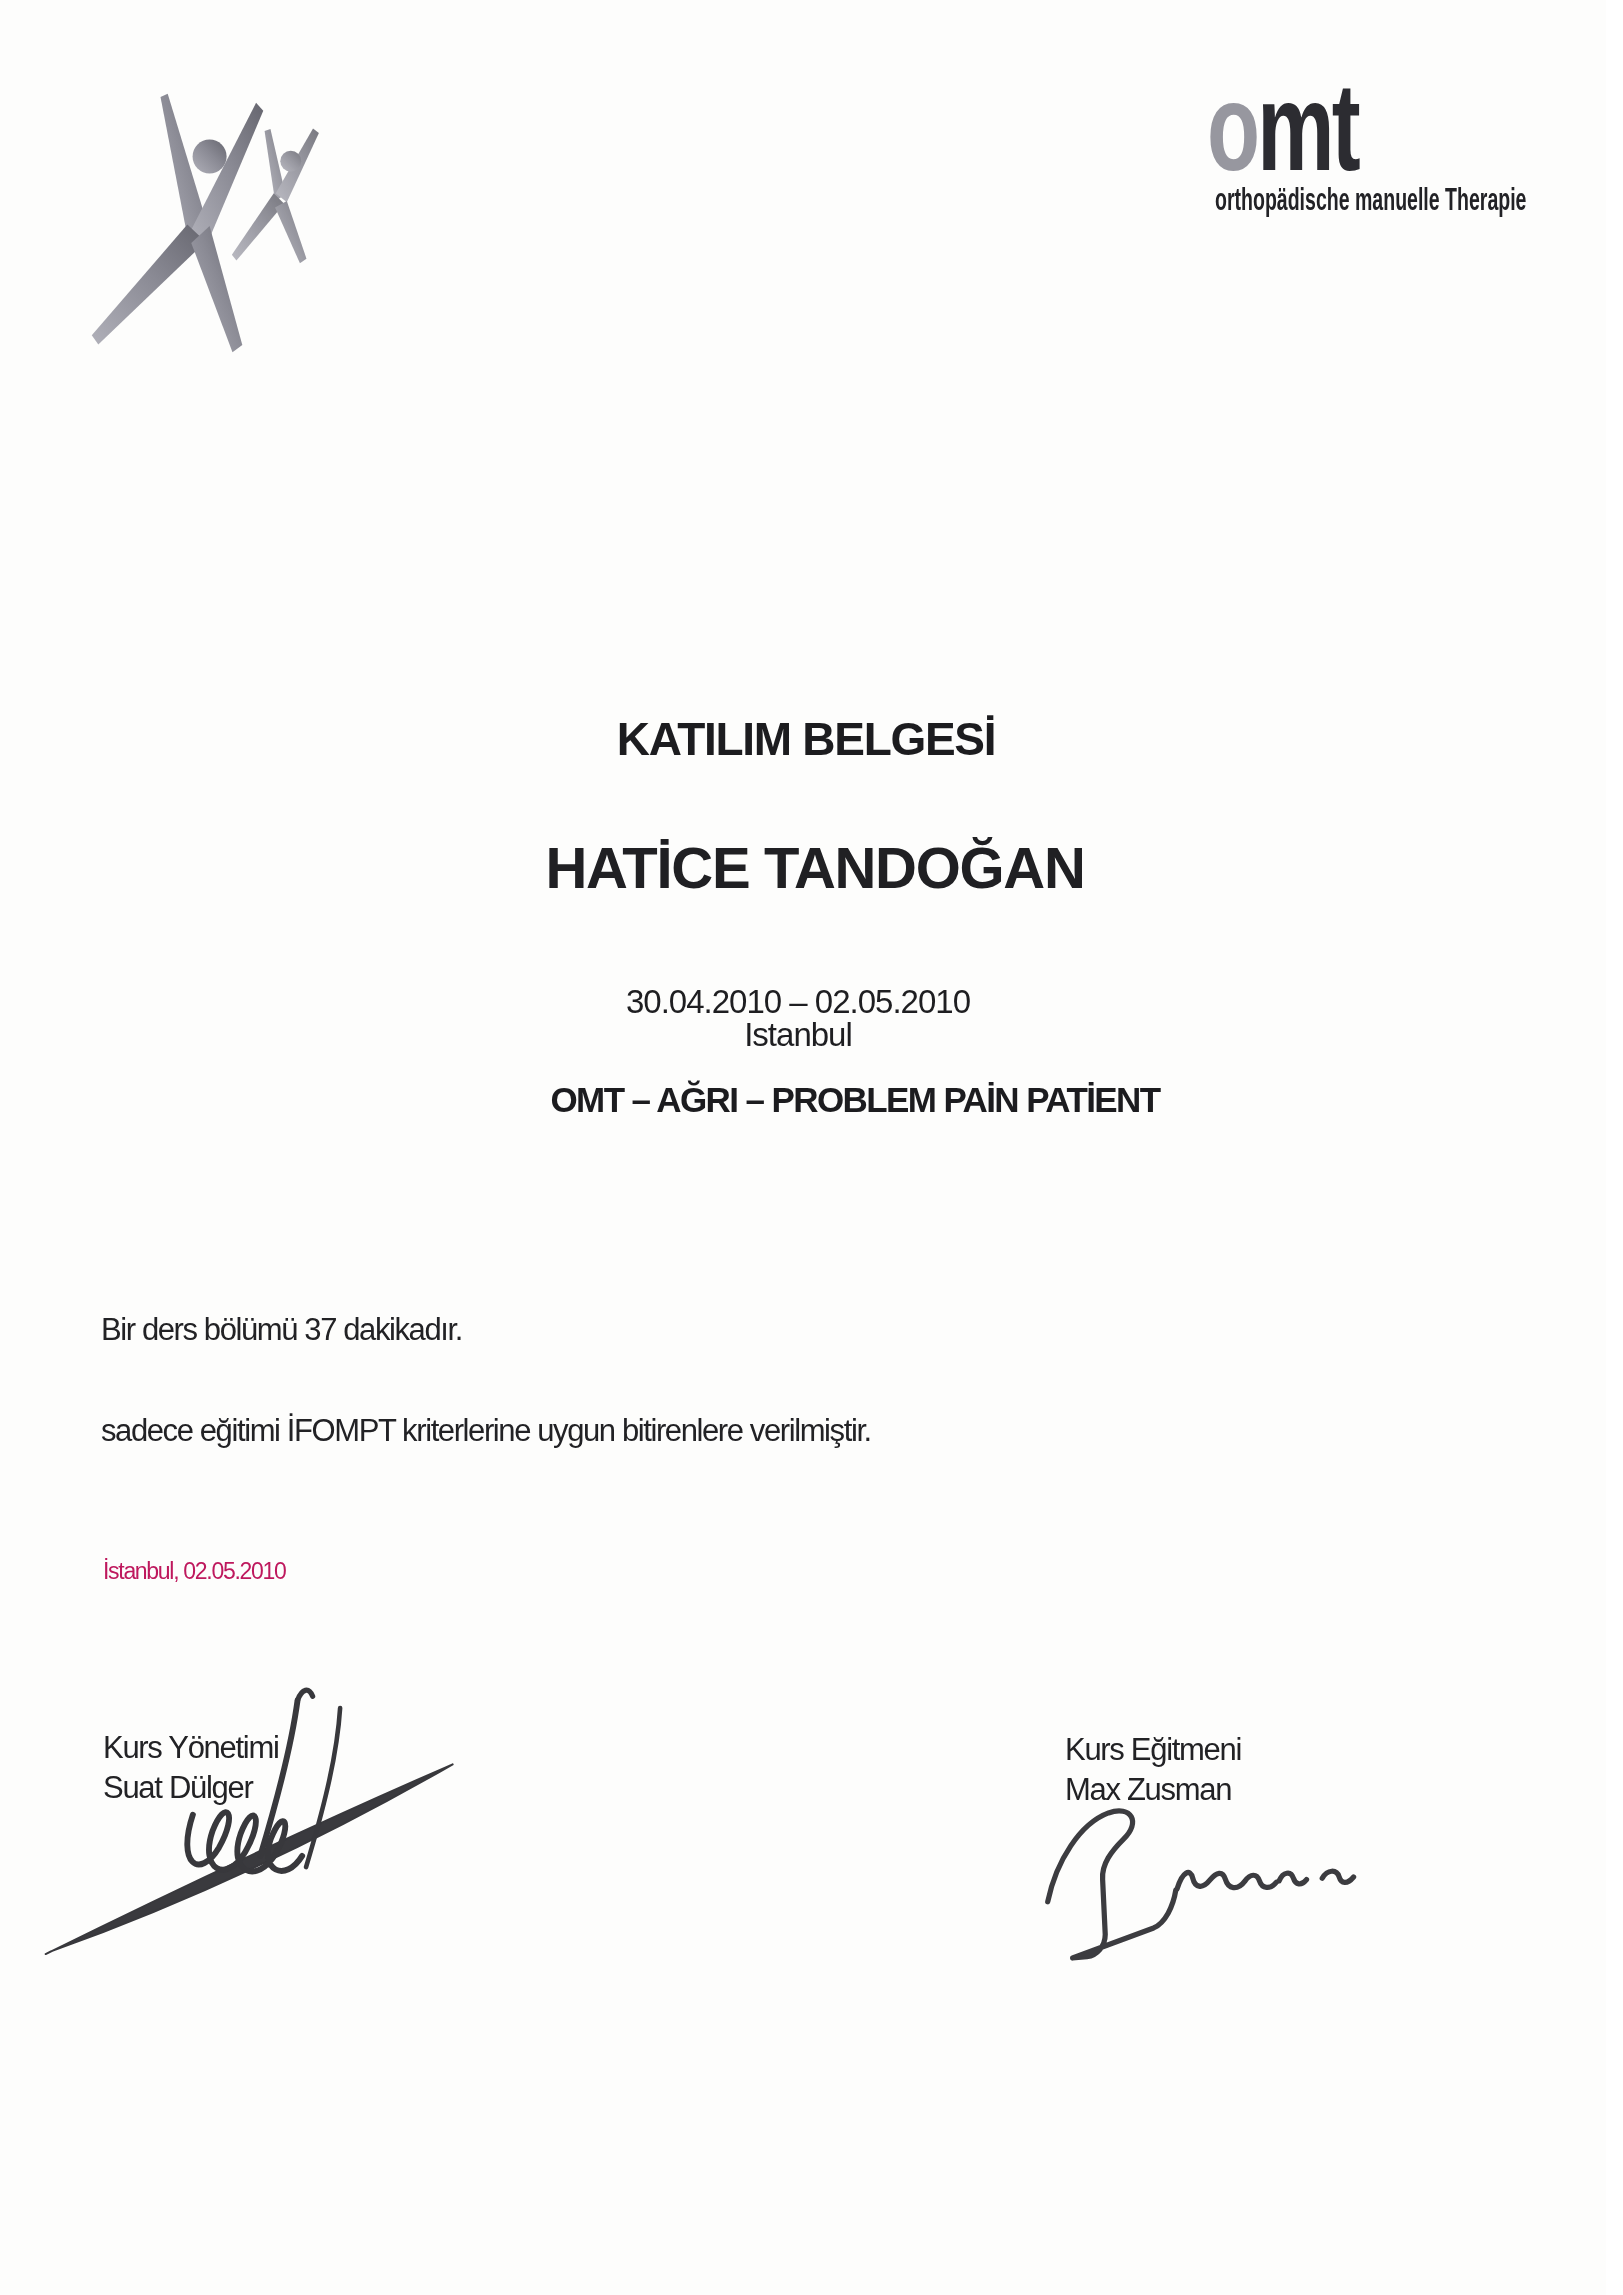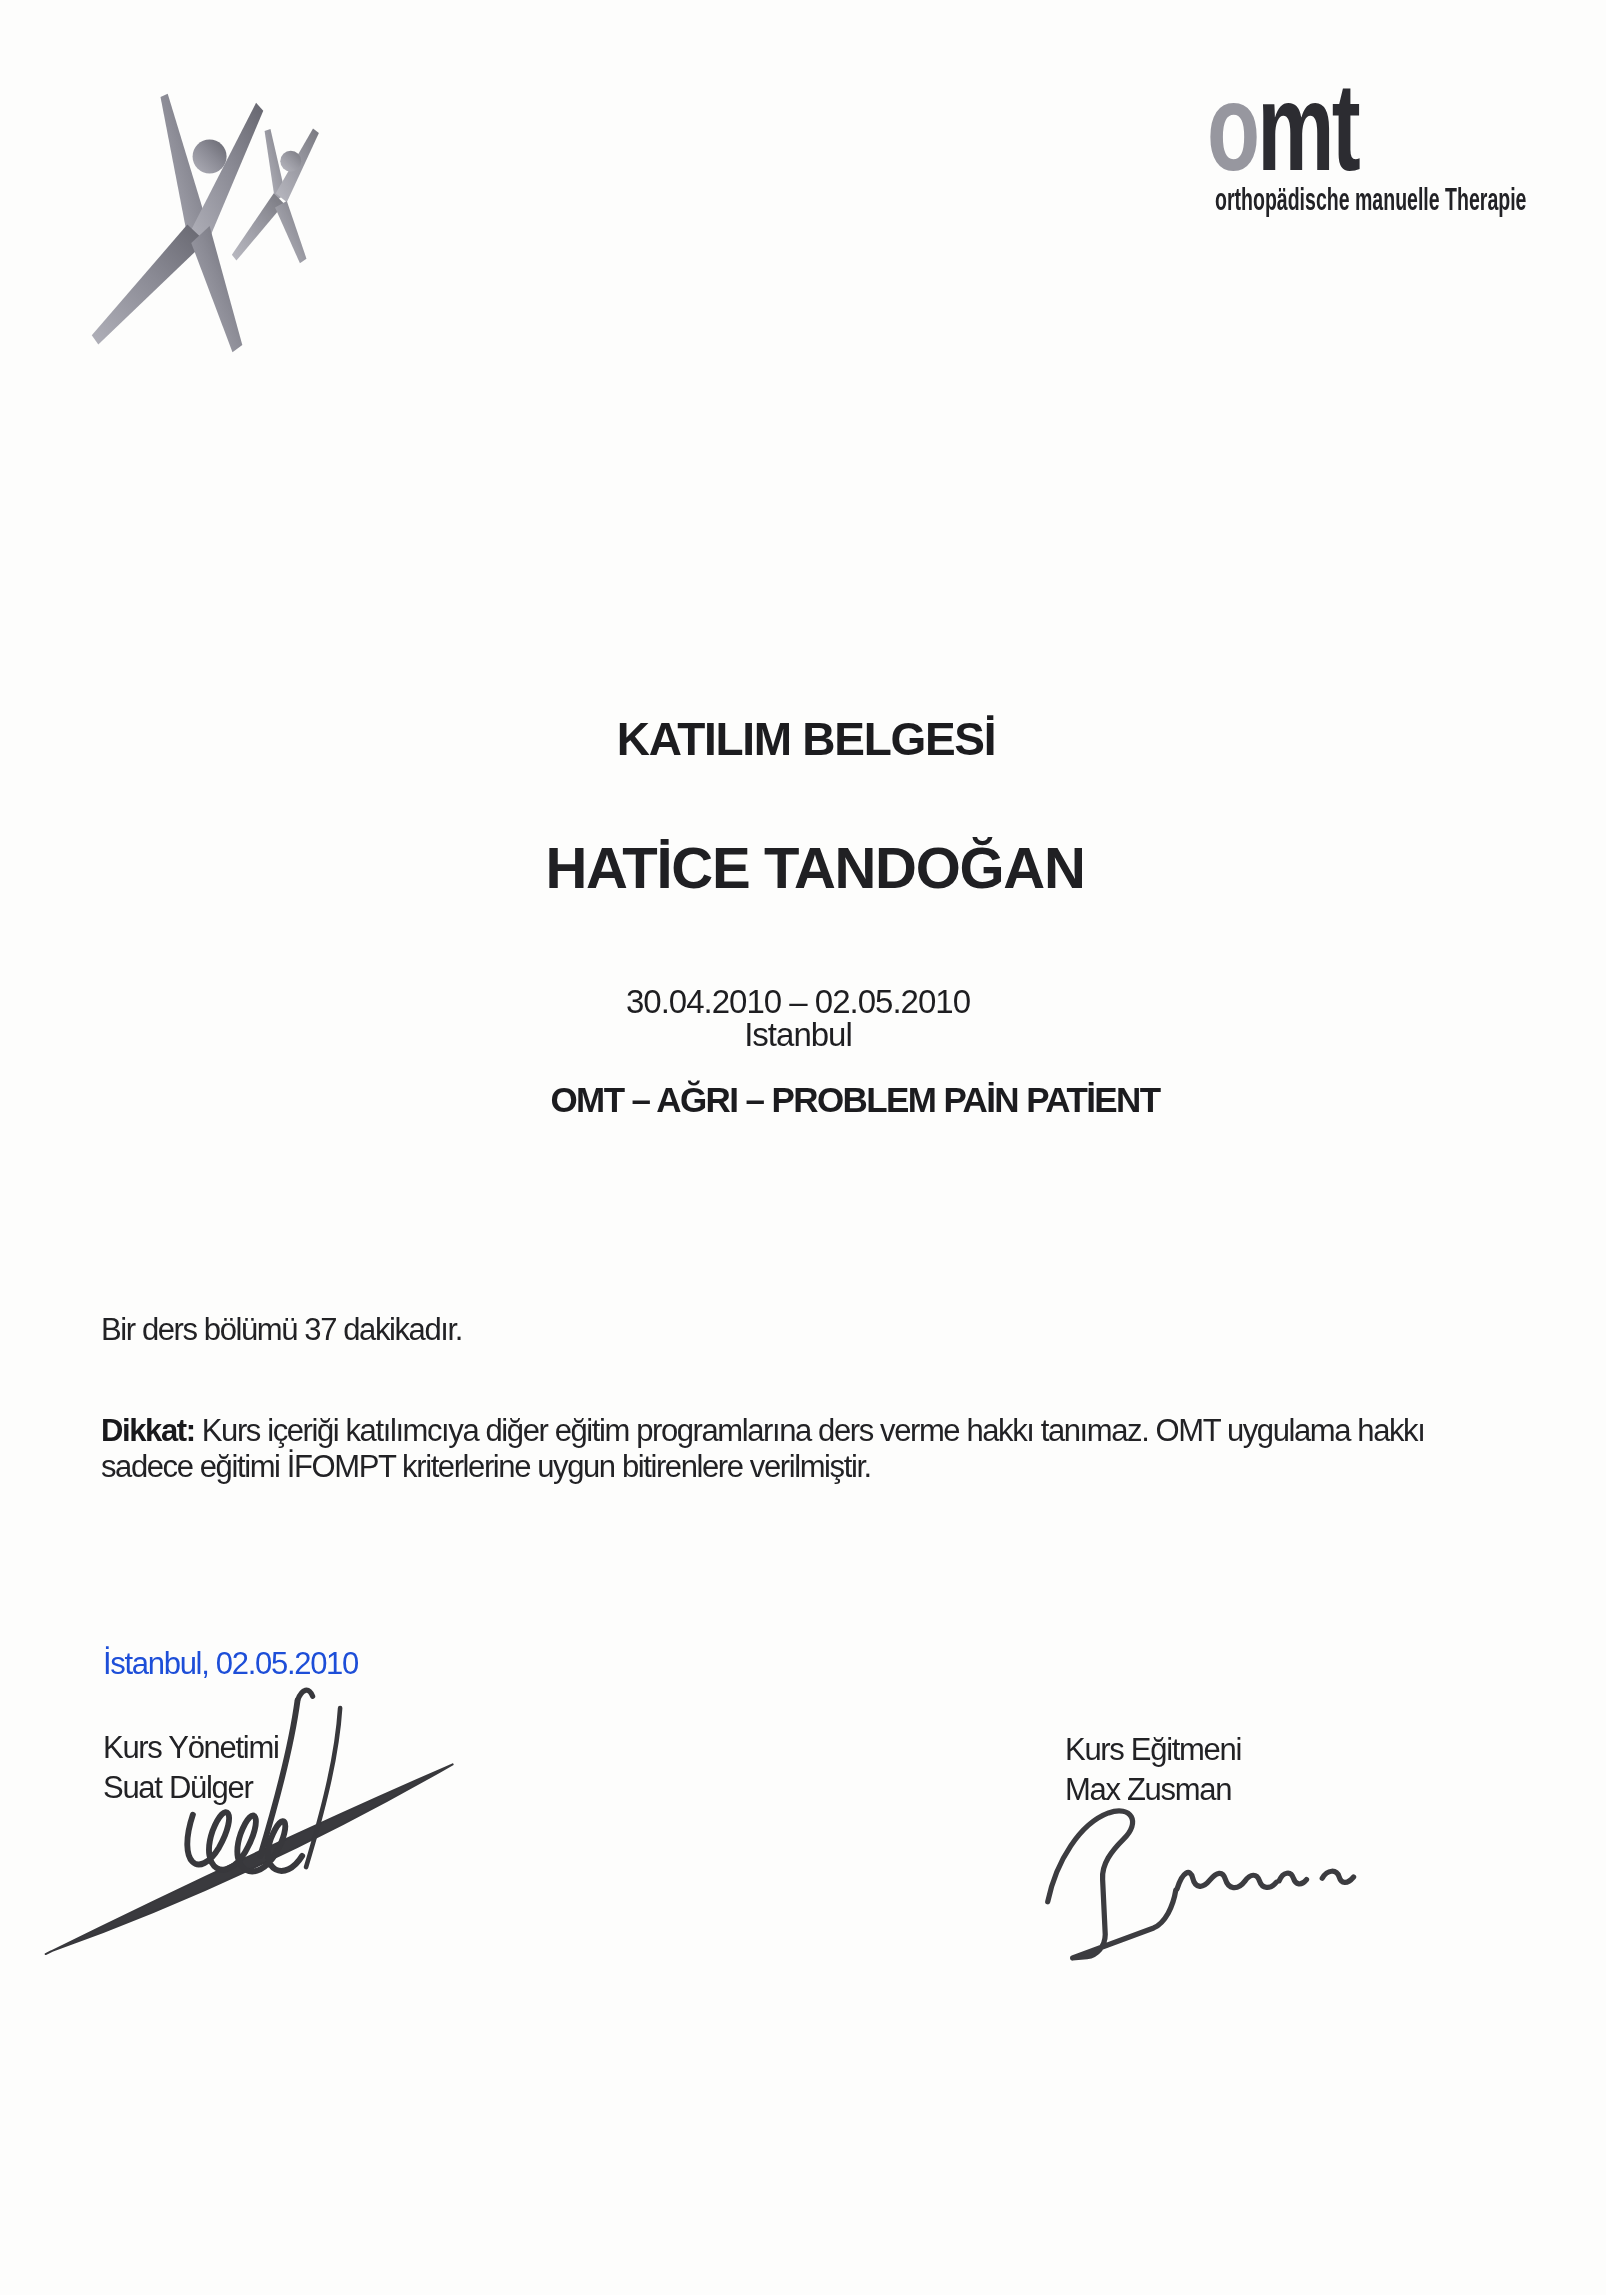--- a/index.html
+++ b/index.html
@@ -34,21 +34,21 @@
     transform:translateX(-50%);text-align:center;white-space:nowrap;color:#1e1e21;margin-top:48px;}
   .course-title{top:1078px;left:855px;font-size:35px;line-height:43px;font-weight:bold;
     letter-spacing:-1.6px;transform:translateX(-50%);white-space:nowrap;color:#1c1c1f;}
 
   
   .para-program{top:1313px;left:101px;font-size:31px;line-height:33px;letter-spacing:-1.4px;color:#222225;}
   .para-notice{top:1413px;left:101px;font-size:31px;line-height:36px;letter-spacing:-1.4px;color:#222225;}
   .bold{font-weight:bold;color:#19191c;}
 
   
-  .place-date{top:1648px;left:103px;font-size:31px;line-height:31px;letter-spacing:-1.3px;color:#1d4ed8;}
+  .place-date{top:1556px;left:103px;font-size:23px;line-height:31px;letter-spacing:-1.3px;color:#be185d;}
   .sign-left{top:1728px;left:103px;font-size:31px;line-height:40px;letter-spacing:-1.3px;color:#222225;}
   .sign-right{top:1730px;left:1065px;font-size:31px;line-height:40px;letter-spacing:-1.3px;color:#222225;}
 
   svg{position:absolute;overflow:visible;}
 </style>
 </head>
 <body>
 
 <div class="page">
 
@@ -91,21 +91,20 @@
     <div>Istanbul</div>
   </div>
 
   <div class="abs course-title">OMT – AĞRI – PROBLEM PAİN PATİENT</div>
 
   <div class="abs para-program">
     <div class="nowrap">Bir ders bölümü 37 dakikadır.</div>
   </div>
 
   <div class="abs para-notice">
-    <div class="nowrap"><span class="bold">Dikkat:</span><span> Kurs içeriği katılımcıya diğer eğitim programlarına ders verme hakkı tanımaz. OMT uygulama hakkı</span></div>
     <div class="nowrap">sadece eğitimi İFOMPT kriterlerine uygun bitirenlere verilmiştir.</div>
   </div>
 
   <div class="abs place-date nowrap">İstanbul, 02.05.2010</div>
 
   <div class="abs sign-left">
     <div class="nowrap">Kurs Yönetimi</div>
     <div class="nowrap">Suat Dülger</div>
   </div>
 

